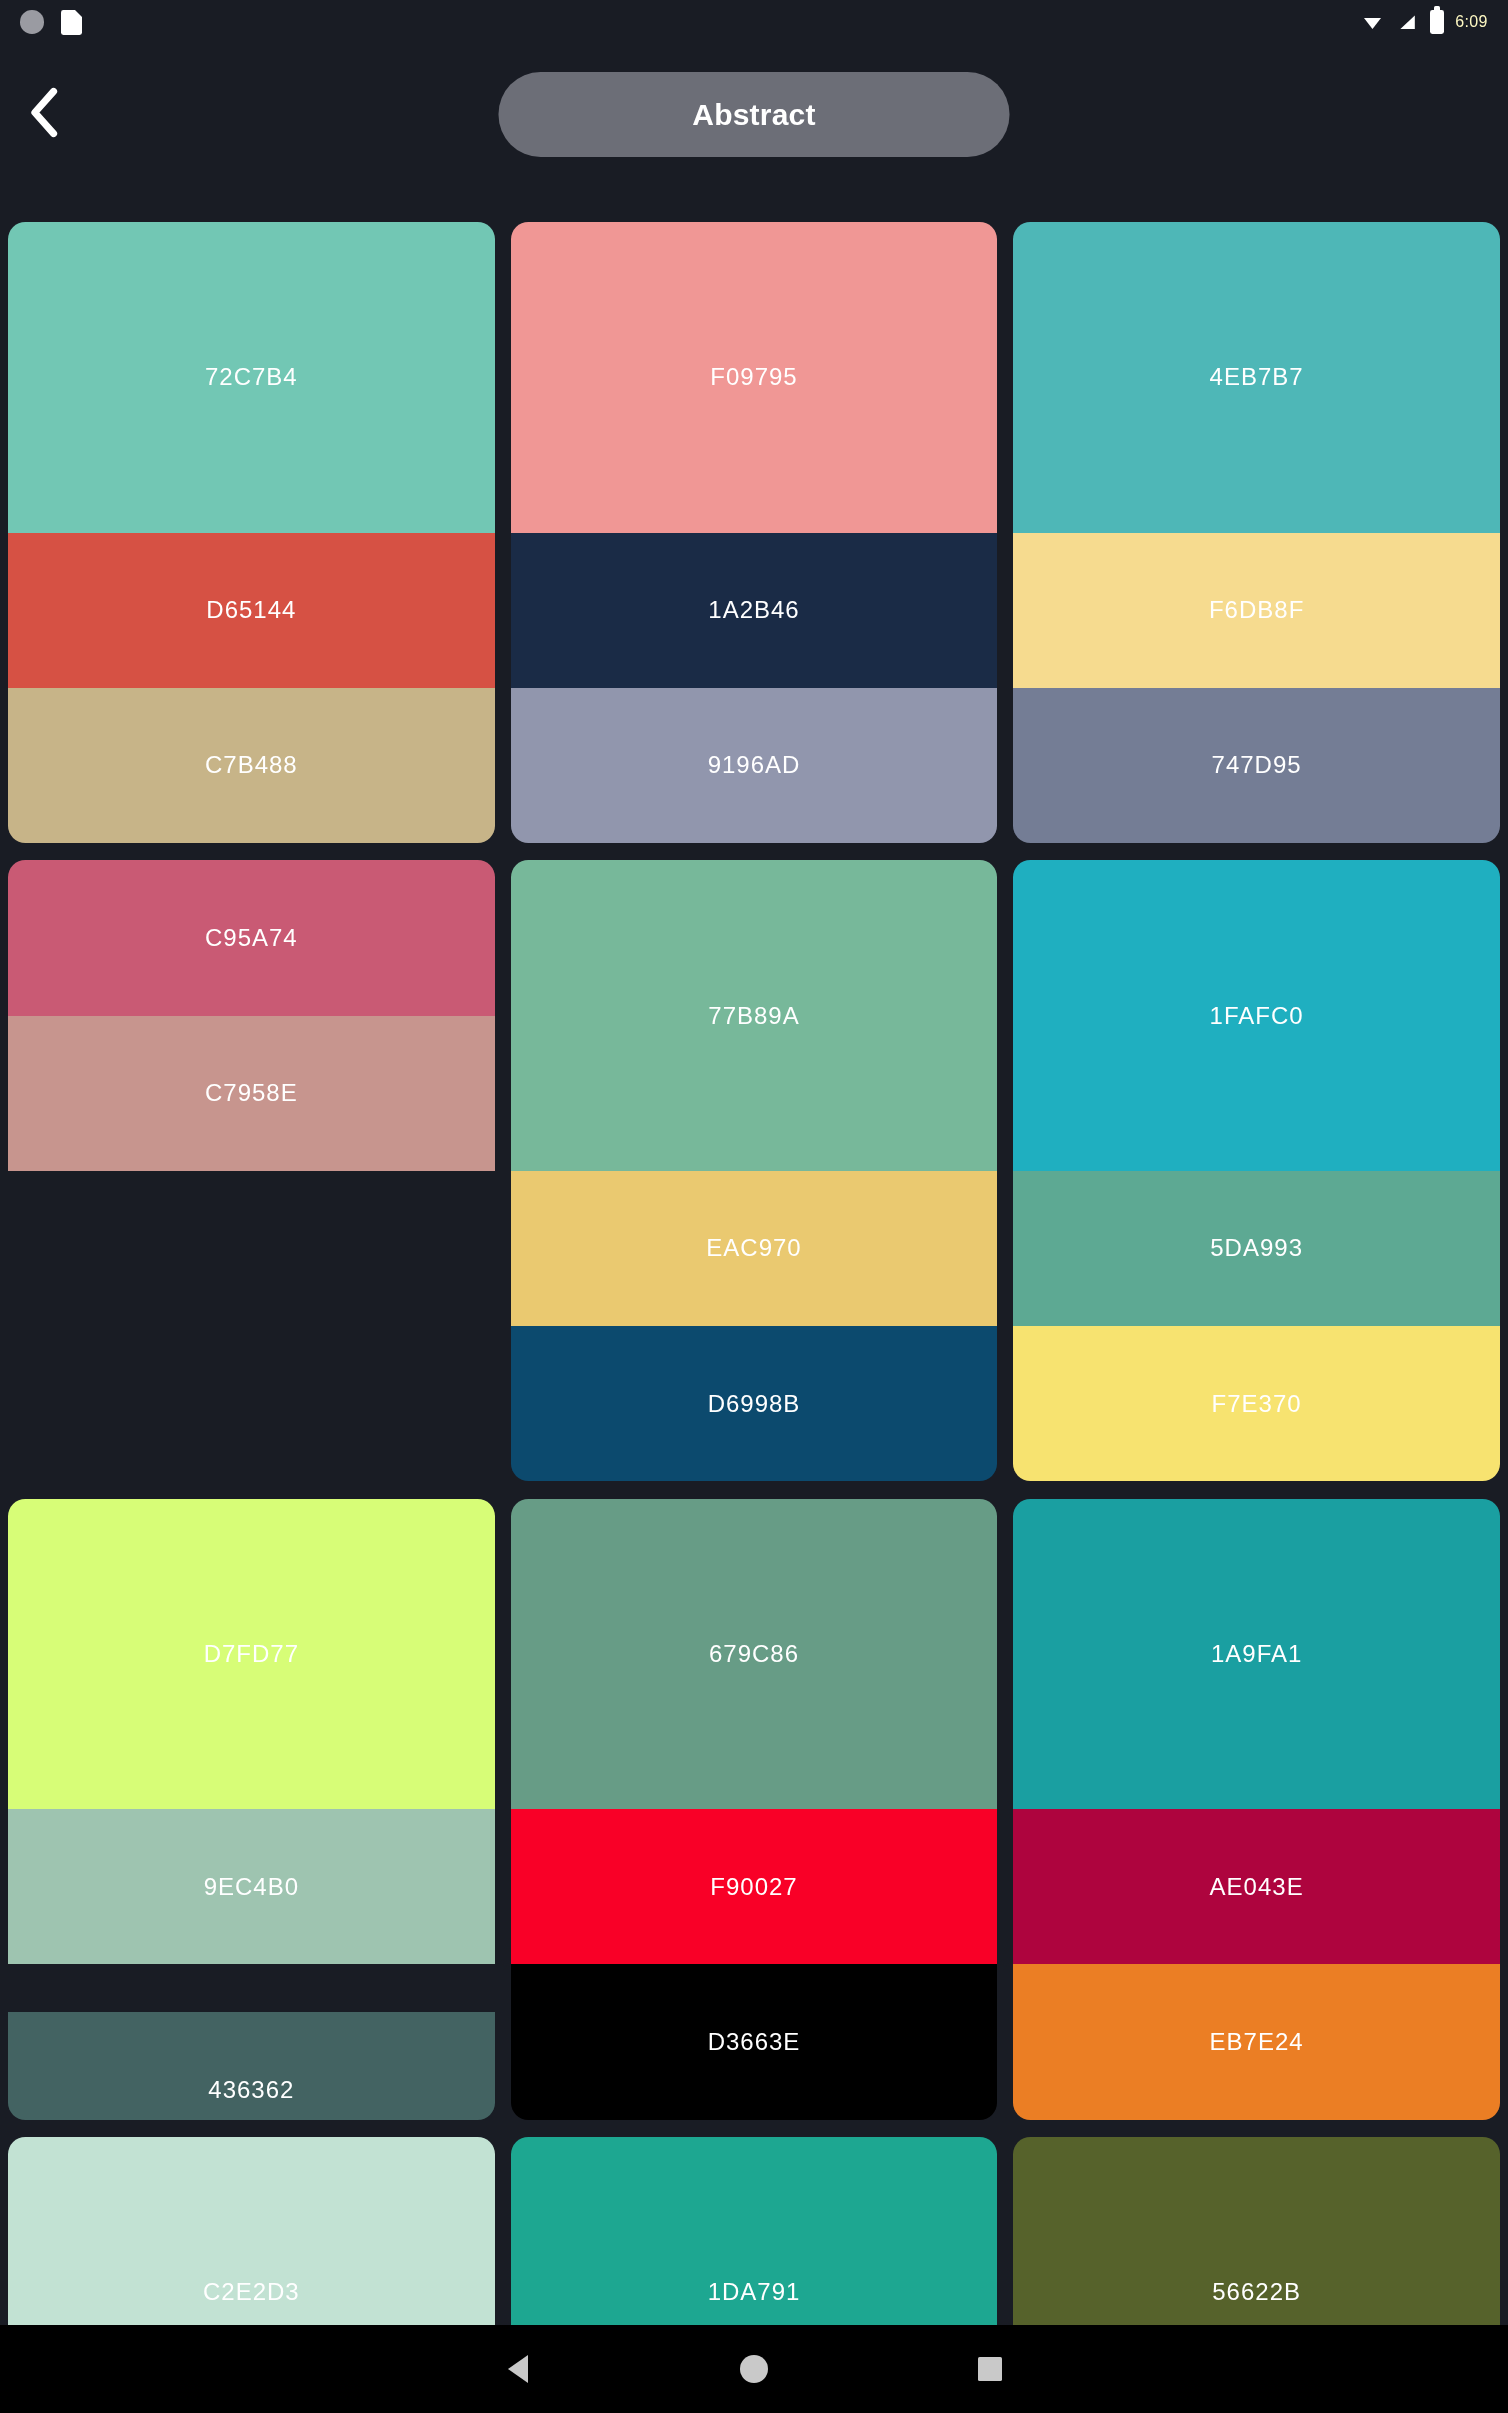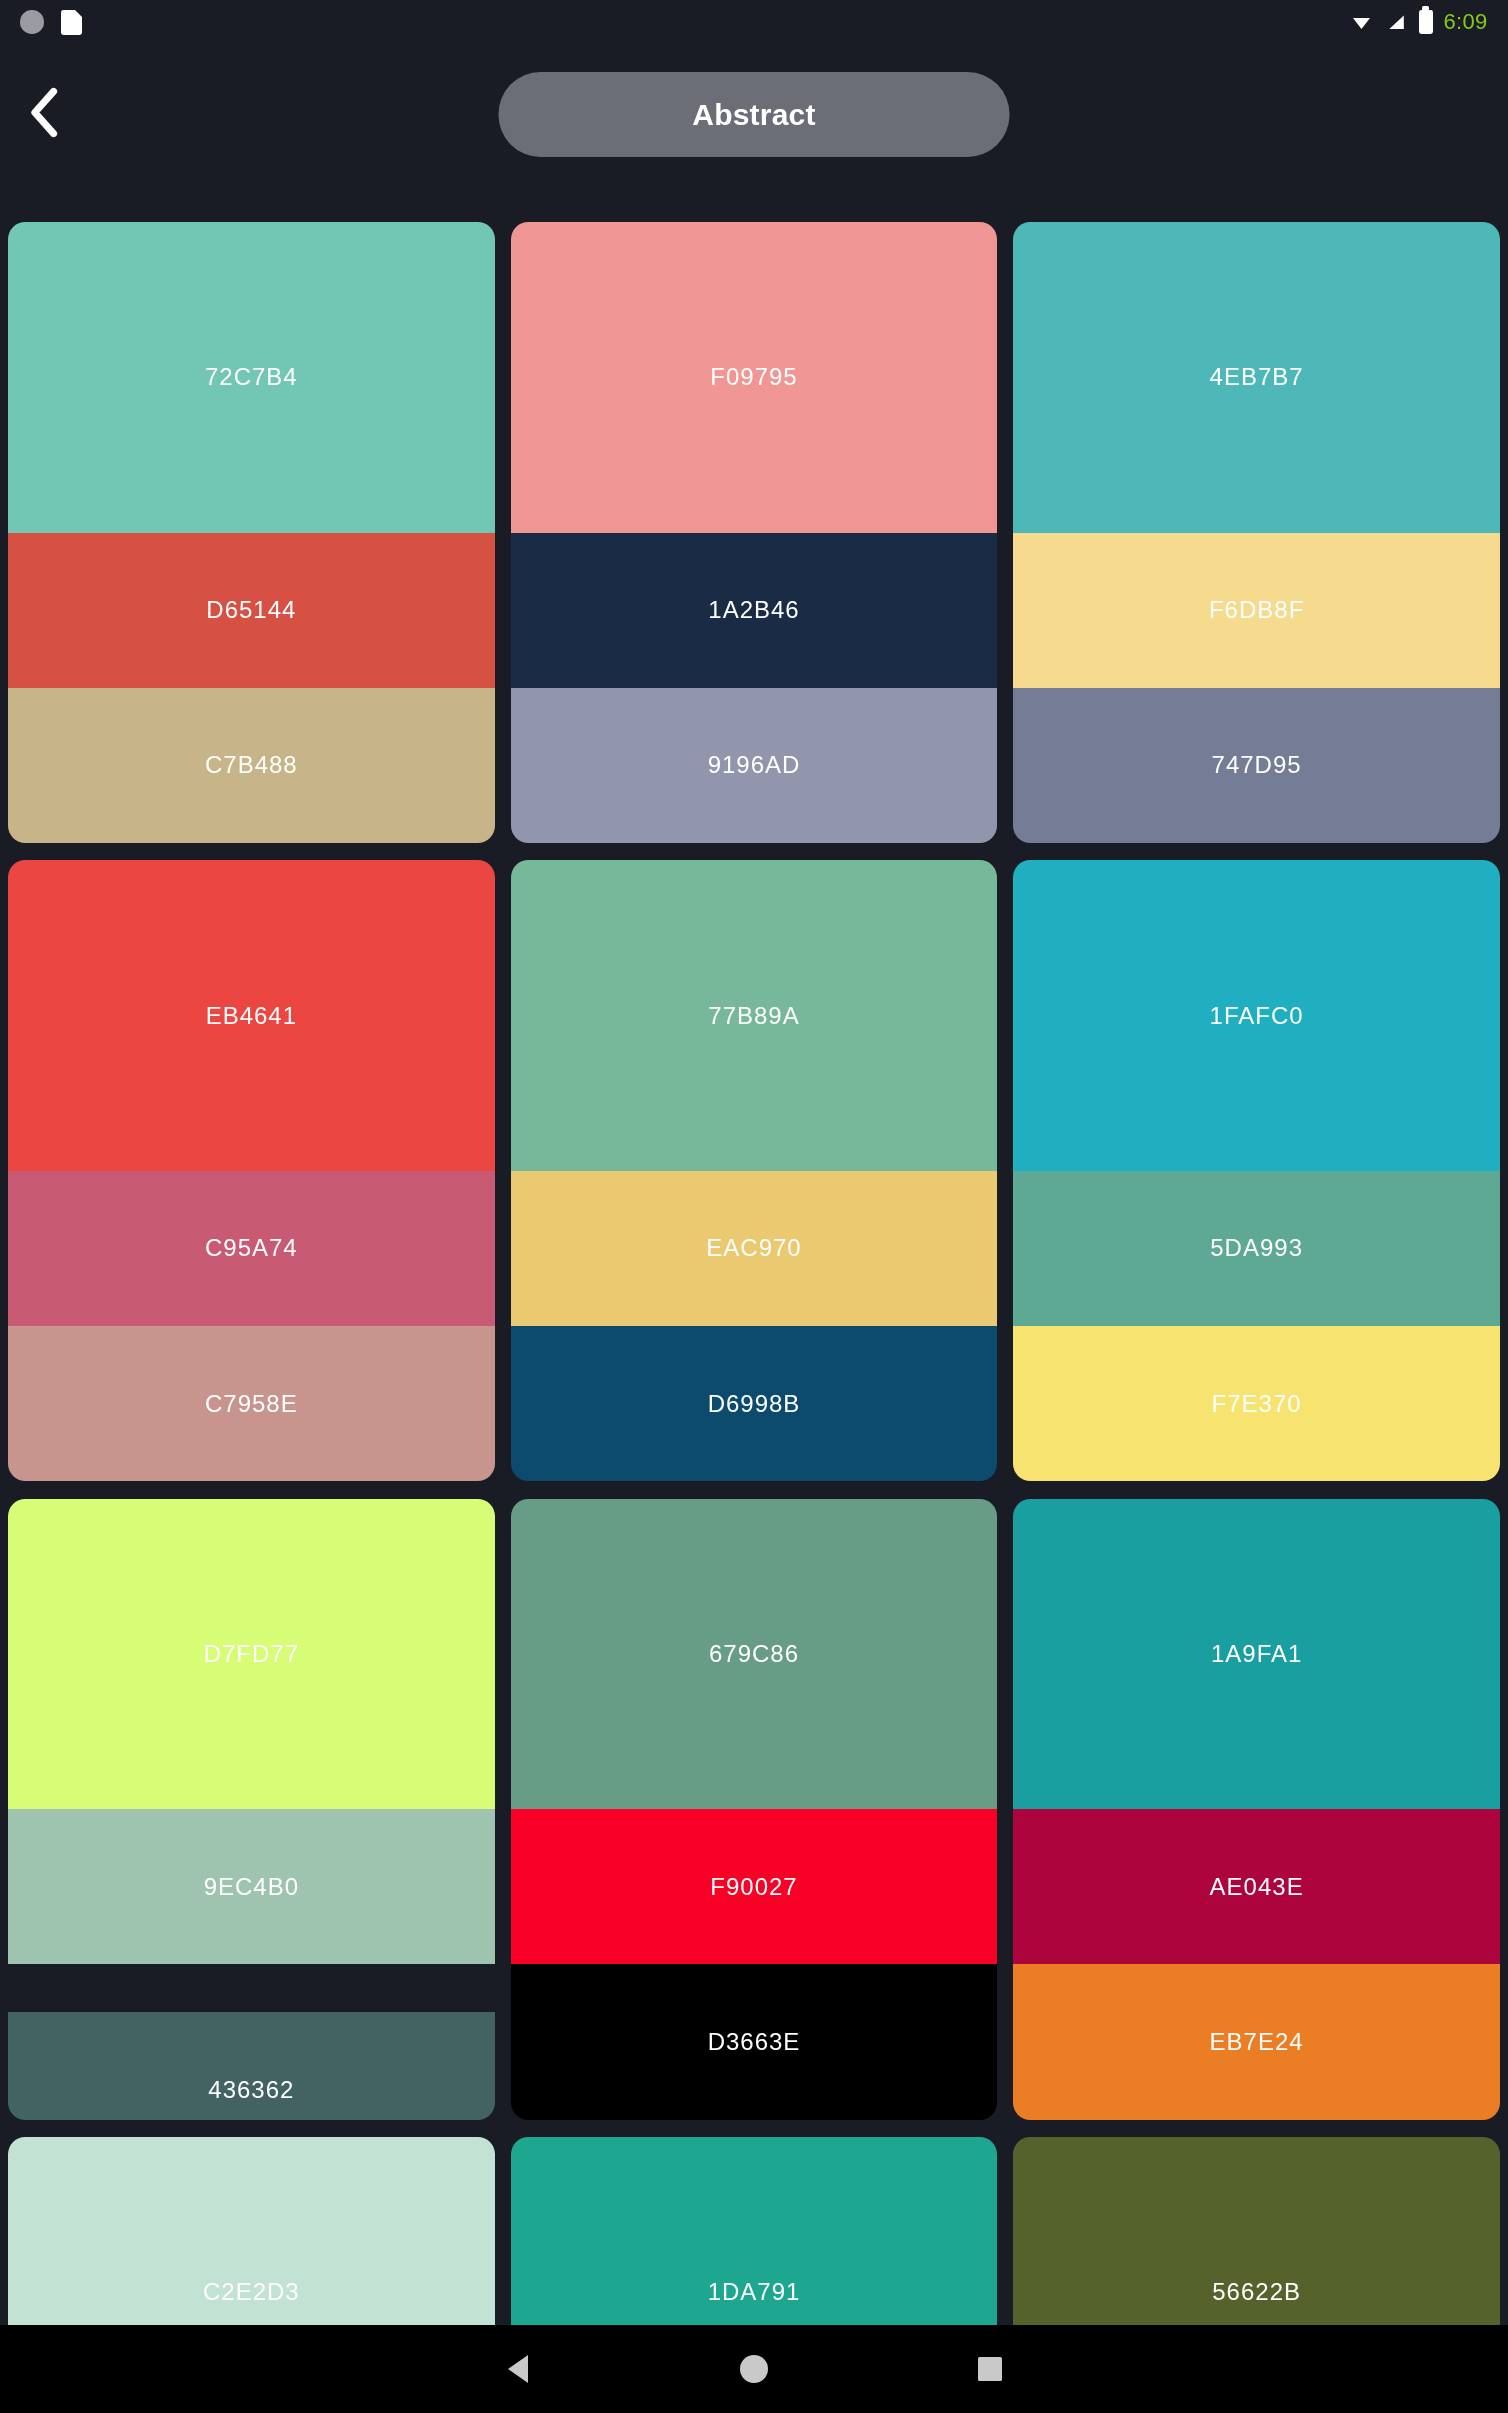--- a/index.html
+++ b/index.html
@@ -34,21 +34,21 @@
   .sb-wifi { width:27px; height:20.4px; }
   .sb-signal { width:22px; height:20.4px; }
   .sb-battery {
     width:14px; height:23.6px; background:#fff; border-radius:2.4px; position:relative;
   }
   .sb-battery::before {
     content:""; position:absolute; top:-3.9px; left:3.9px;
     width:6.3px; height:3.9px; background:#fff; border-radius:1.6px 1.6px 0 0;
   }
   .sb-time {
-    color:#84cc16; font-size:22px; letter-spacing:0.3px;
+    color:#fef9c3; font-size:16px; letter-spacing:0.3px;
     font-family:"Liberation Sans", sans-serif;
   }
 
   
   .header { position:absolute; top:44px; left:0; width:1508px; height:134px; }
   .back-btn {
     position:absolute; left:14px; top:38px;
     width:61px; height:61px;
     display:flex; align-items:center; justify-content:center;
     cursor:pointer;
@@ -176,23 +176,20 @@
           <span>4EB7B7</span>
         </div>
         <div class="swatch secondary" style="background: rgb(246, 219, 143);">
           <span>F6DB8F</span>
         </div>
         <div class="swatch secondary" style="background: rgb(116, 125, 149);">
           <span>747D95</span>
         </div>
       </div>
       <div class="palette-card">
-        <div class="swatch primary" style="background: rgb(235, 70, 65);">
-          <span>EB4641</span>
-        </div>
         <div class="swatch secondary" style="background: rgb(201, 90, 116);">
           <span>C95A74</span>
         </div>
         <div class="swatch secondary" style="background: rgb(199, 149, 142);">
           <span>C7958E</span>
         </div>
       </div>
       <div class="palette-card">
         <div class="swatch primary" style="background: rgb(119, 184, 154);">
           <span>77B89A</span>

